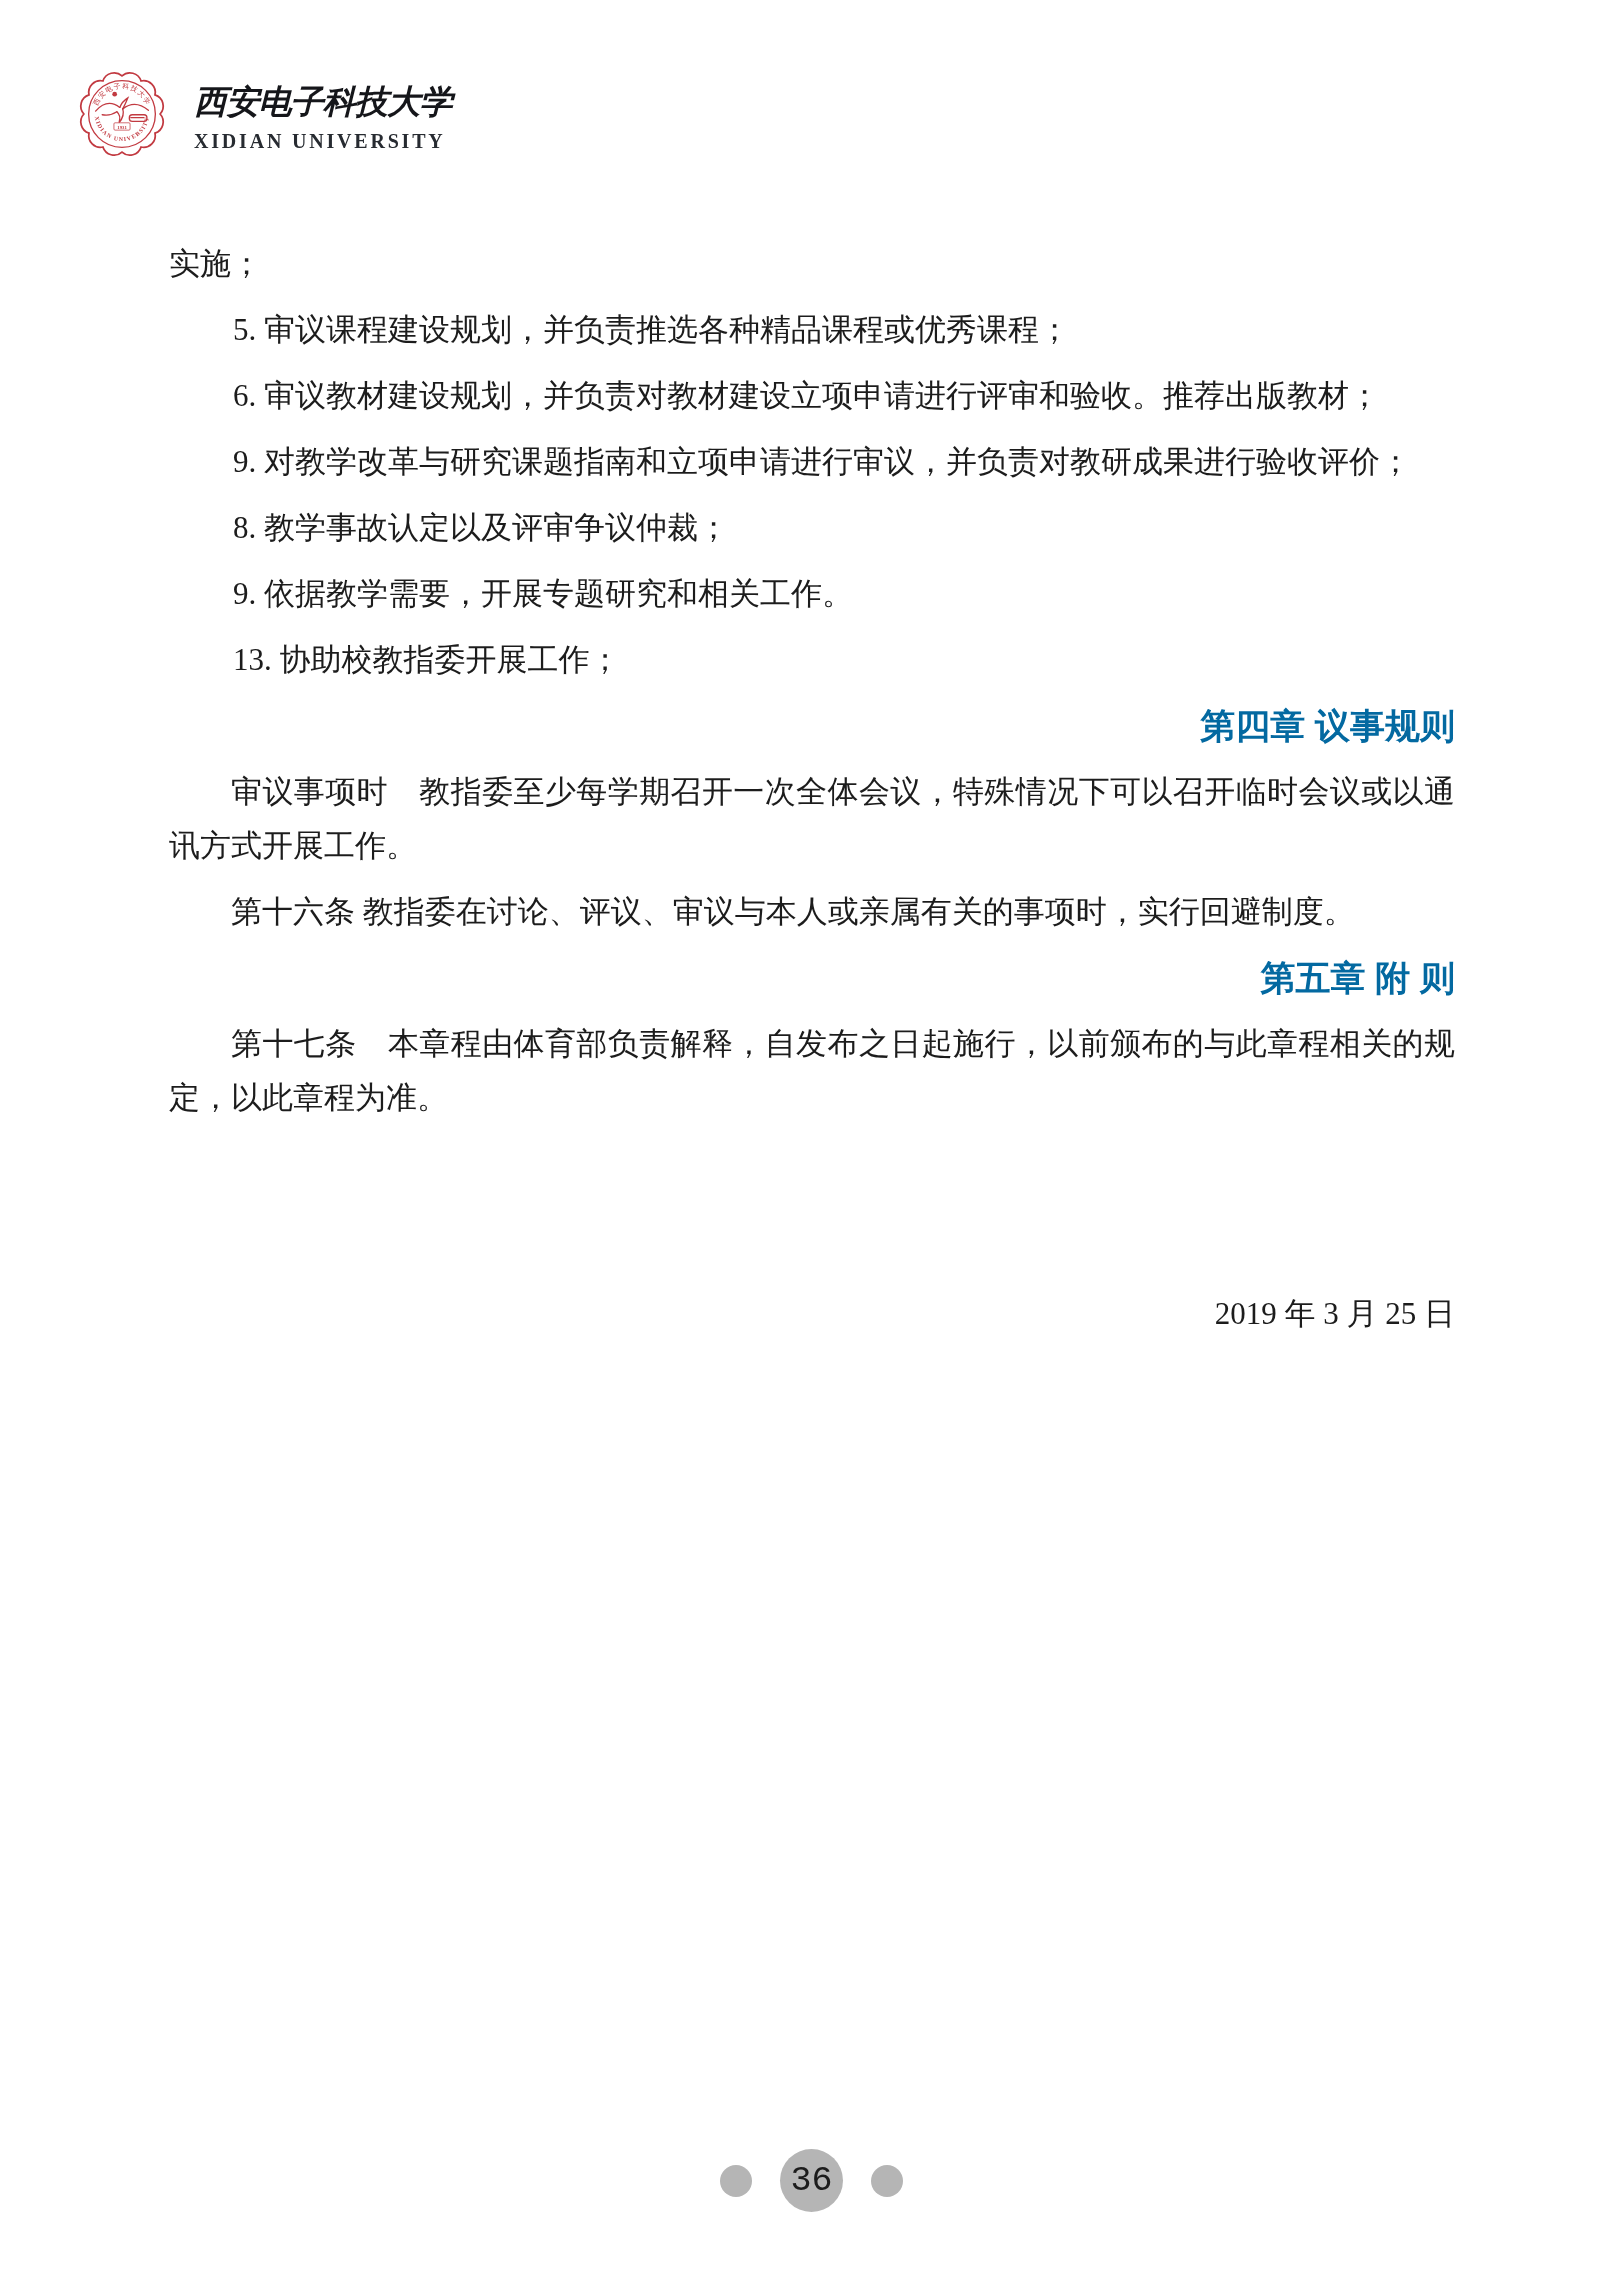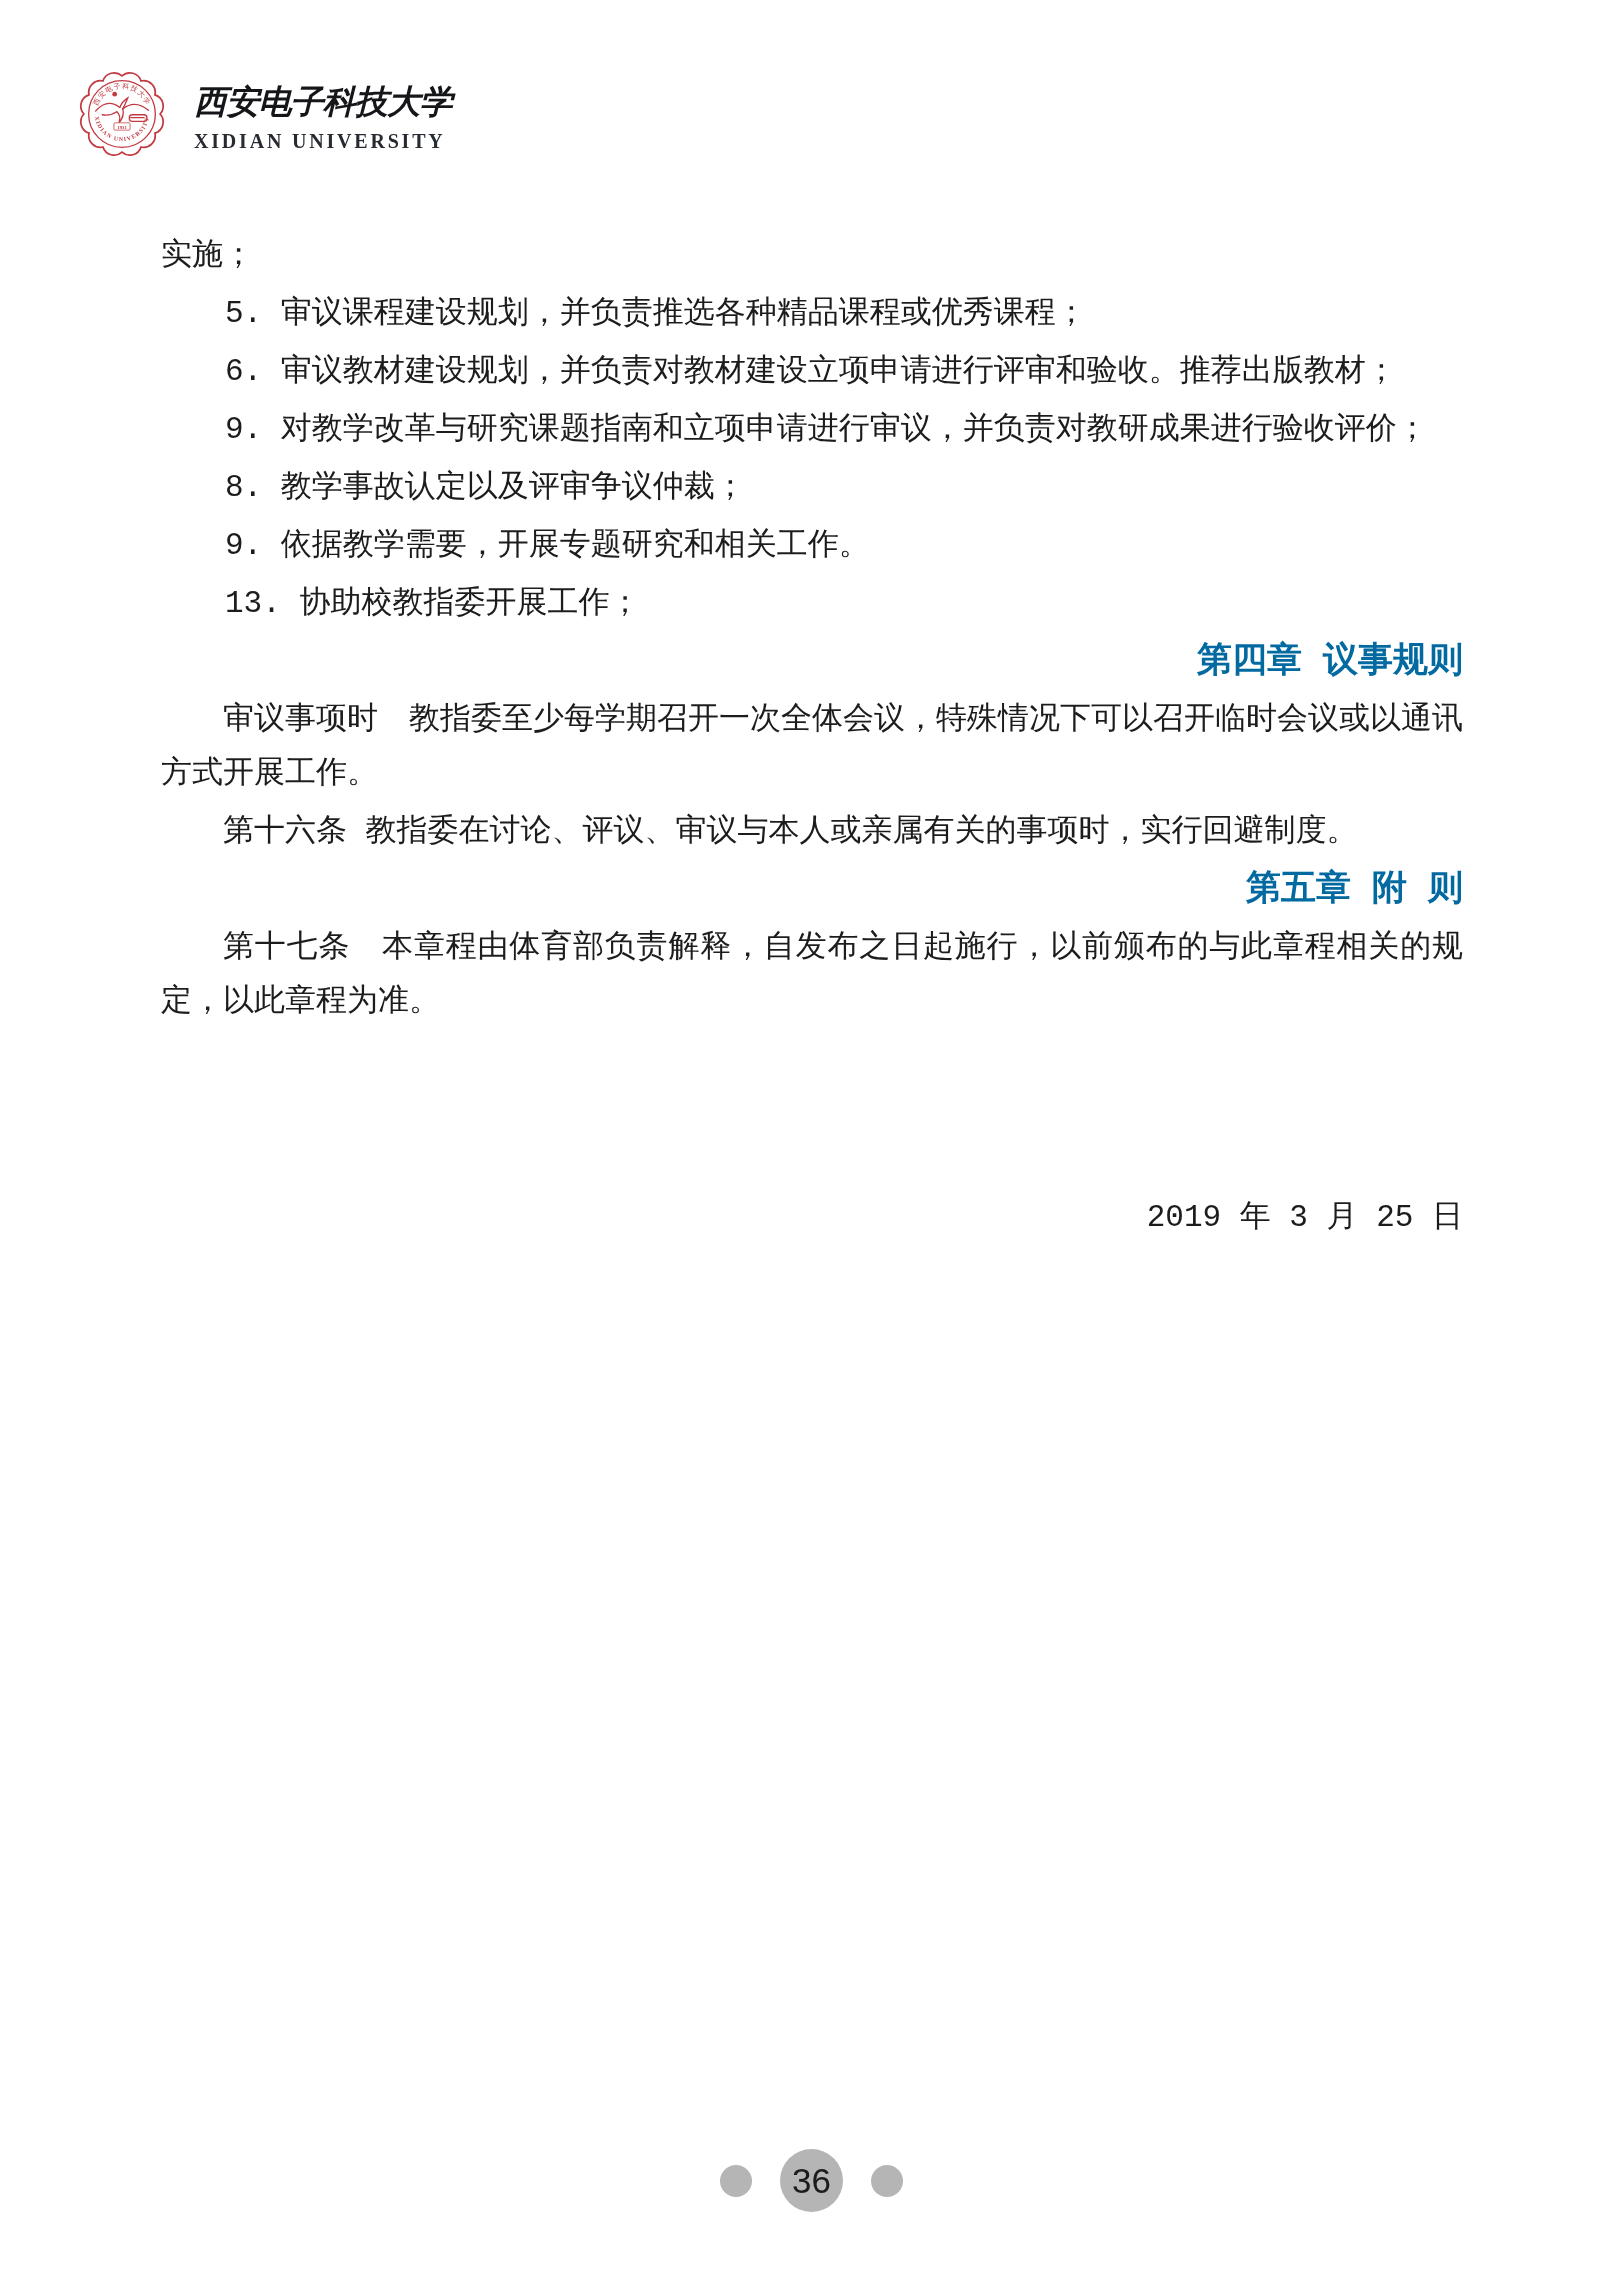--- a/index.html
+++ b/index.html
@@ -31,21 +31,21 @@
     color:#272b31;white-space:nowrap;
     font-family:"Liberation Serif","DejaVu Serif",serif;
   }
 
   
   .content{
     position:absolute;left:157px;top:225px;width:1310px;
     font-size:31px;line-height:54px;
     text-align:justify;text-justify:inter-ideograph;
   }
-  .content p{margin:4px;font-family:Liberation Mono, monospace;}
+  .content p{margin:12px;}
   .list-item{text-indent:64px;}
   .chapter{
     font-family:"Liberation Sans","DejaVu Sans",sans-serif;
     font-weight:bold;font-size:35px;line-height:54px;
     text-align:right;text-indent:0;
     margin:52px 0 15.4px 0;
     color:#0369a1;
   }
   .chapter-five{margin:57px 0 16px 0;}
   .para{text-indent:2em;}
@@ -54,21 +54,21 @@
   
   .pager{
     position:absolute;left:0;right:0;top:2149px;height:63px;
     display:flex;justify-content:center;align-items:center;gap:28px;
   }
   .pager-dot{width:32px;height:32px;border-radius:50%;background:#b5b5b5;}
   .page-badge{
     width:63px;height:63px;border-radius:50%;background:#b5b5b5;
     display:flex;align-items:center;justify-content:center;
     font-size:35px;color:#1c1c1c;
-    font-family:Liberation Sans, sans-serif;
+    font-family:Liberation Mono, monospace;
   }
 </style>
 </head>
 <body>
 
 <div class="logo">
   <svg class="seal" viewBox="0 0 120 120" aria-hidden="true">
 
     <path d="M112,60 A16,16 0 0 1 105,86 A16,16 0 0 1 86,105 A16,16 0 0 1 60,112 A16,16 0 0 1 34,105
              A16,16 0 0 1 15,86 A16,16 0 0 1 8,60 A16,16 0 0 1 15,34 A16,16 0 0 1 34,15

